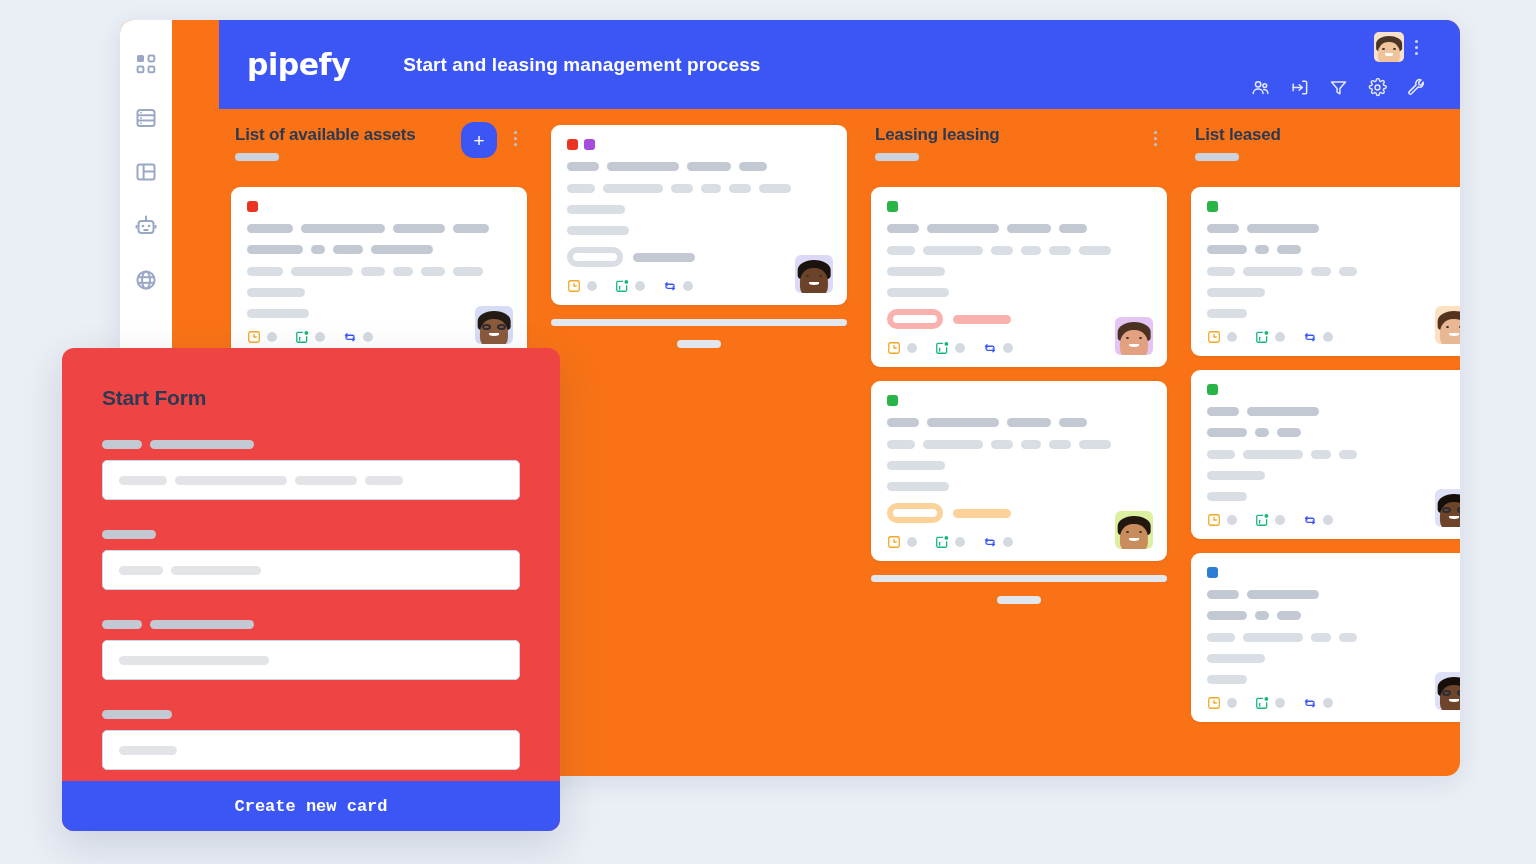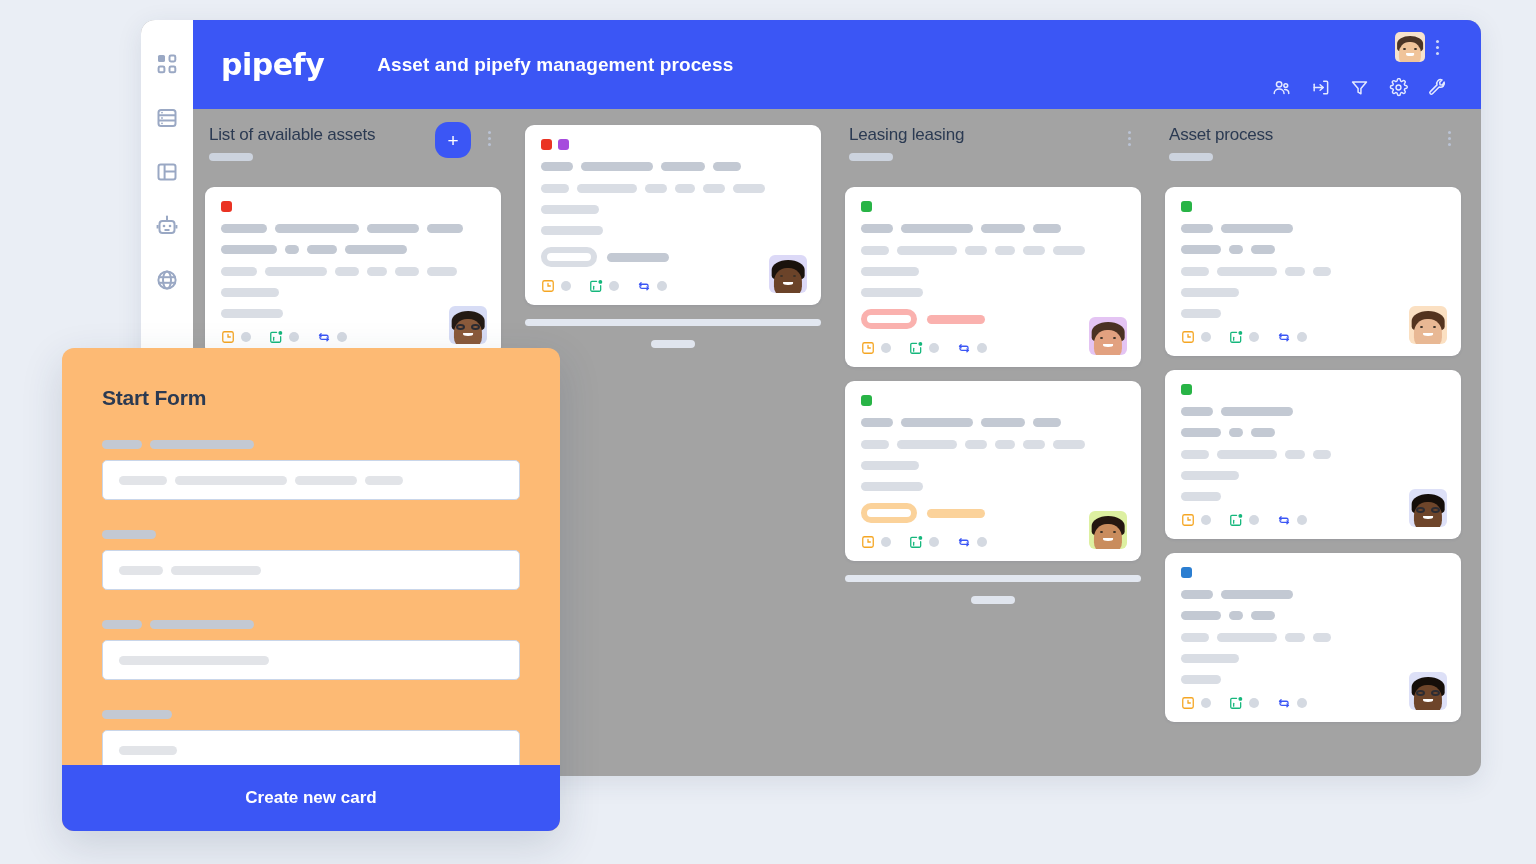--- a/index.html
+++ b/index.html
@@ -7,27 +7,28 @@
   html, body {
     width: 1536px; height: 864px;
     background: #eaeef5;
     font-family: "Liberation Sans", sans-serif;
     overflow: hidden;
   }
 
   
   .app-window {
     position: absolute;
-    left: 141px; top: 20px;
+    left: 120px; top: 20px;
     width: 1340px; height: 756px;
-    background: #a3a3a3;
+    background: #f97316;
     border-radius: 14px;
     box-shadow: 0 6px 26px rgba(40,55,90,.10);
     overflow: hidden;
     display: flex;
+    gap: 47px;
   }
 
   
   .sidebar {
     width: 52px; flex: 0 0 52px;
     background: #ffffff;
     padding-top: 32px;
     display: flex; flex-direction: column; align-items: center;
     gap: 30px;
   }
@@ -71,21 +72,21 @@
 
   
   .board {
     flex: 1; display: flex; padding: 16px 0 0 0; gap: 0;
     position: relative;
   }
   .column { width: 320px; flex: 0 0 320px; padding: 0 12px; position: relative; }
   .col-head { display: flex; align-items: flex-start; padding: 0 4px; height: 62px; }
   .col-head-txt { flex: 1; min-width: 0; }
   .col-title {
-    font-size: 17px; font-weight: 400; color: #2b3a52; letter-spacing: -.2px;
+    font-size: 17px; font-weight: 700; color: #2b3a52; letter-spacing: -.2px;
     white-space: nowrap;
   }
   .col-sub { width: 44px; height: 8px; border-radius: 4px; background: #ccd3de; margin-top: 8px; }
   .add-btn {
     width: 36px; height: 36px; border-radius: 13px; background: #3b56f5;
     color: #fff; border: none; cursor: pointer;
     display: flex; align-items: center; justify-content: center;
     font-size: 19px; line-height: 1; font-weight: 400; margin: -3px 0 0 10px;
     flex: 0 0 36px;
   }
@@ -131,41 +132,41 @@
 
   
   .dropzone { margin-top: 2px; }
   .dz-line { height: 7px; border-radius: 4px; background: #e2e7f0; }
   .dz-pill { width: 44px; height: 8px; border-radius: 4px; background: #e0e5ee; margin: 14px auto 0; }
 
   
   .modal {
     position: absolute; left: 62px; top: 348px;
     width: 498px; height: 483px;
-    background: #fdba74; border-radius: 12px;
+    background: #ef4444; border-radius: 12px;
     box-shadow: 0 14px 42px rgba(40,55,90,.16);
     overflow: hidden;
   }
   .modal-body { padding: 38px 40px 0 40px; }
   .modal-title { font-size: 21px; font-weight: 700; color: #2b3a52; letter-spacing: -.2px; }
   .fgroup { margin-top: 30px; }
   .flabel { display: flex; gap: 8px; margin-bottom: 11px; }
   .flabel .bar { background: #c3c9d3; }
   .finput {
     height: 40px; border: 1px solid #c9d6ea; border-radius: 5px;
     display: flex; align-items: center; gap: 8px; padding: 0 16px;
     background: #fff;
   }
   .finput .bar { background: #e2e4e8; }
   .modal-footer {
     position: absolute; left: 0; right: 0; bottom: 0;
-    height: 66px; background: #3b56f5; color: #fff;
+    height: 50px; background: #3b56f5; color: #fff;
     display: flex; align-items: center; justify-content: center;
     font-size: 17px; font-weight: 700; cursor: pointer; border: none; width: 100%;
-    font-family: Liberation Sans, sans-serif;
+    font-family: Liberation Mono, monospace;
   }
 
   
   .face { width: 100%; height: 100%; position: relative; }
   .face .skin {
     position: absolute; left: 50%; top: 34%;
     width: 74%; height: 78%; transform: translateX(-50%);
     border-radius: 46% 46% 40% 40%;
   }
   .face .hair {
@@ -240,21 +241,21 @@
           <line x1="3.4" y1="9.2" x2="20.6" y2="9.2"></line>
           <line x1="3.4" y1="14.8" x2="20.6" y2="14.8"></line>
         </svg>
     </span>
   </nav>
 
   <div class="main">
 
     <header class="topbar">
       <span class="logo">pipefy</span>
-      <h1 class="board-title">Asset and pipefy management process</h1>
+      <h1 class="board-title">Start and leasing management process</h1>
 
       <div class="avatar-top">
         <div class="face" style="background:#f7e3cd">
           <div class="hair" style="background:#4a3526"></div>
           <div class="skin" style="background:#f0c49a"></div>
           <div class="eye l"></div>
             <div class="eye r"></div>
           <div class="mouth"></div>
         </div>
       </div>
@@ -607,21 +608,21 @@
 
         <div class="dropzone">
           <div class="dz-line"></div>
           <div class="dz-pill"></div>
         </div>
       </div>
 
       <div class="column">
         <div class="col-head">
           <div class="col-head-txt">
-            <div class="col-title">Asset process</div>
+            <div class="col-title">List leased</div>
             <div class="col-sub"></div>
           </div>
           <div class="kebab">
               <i></i>
               <i></i>
               <i></i>
             </div>
         </div>
 
         <div class="card">

